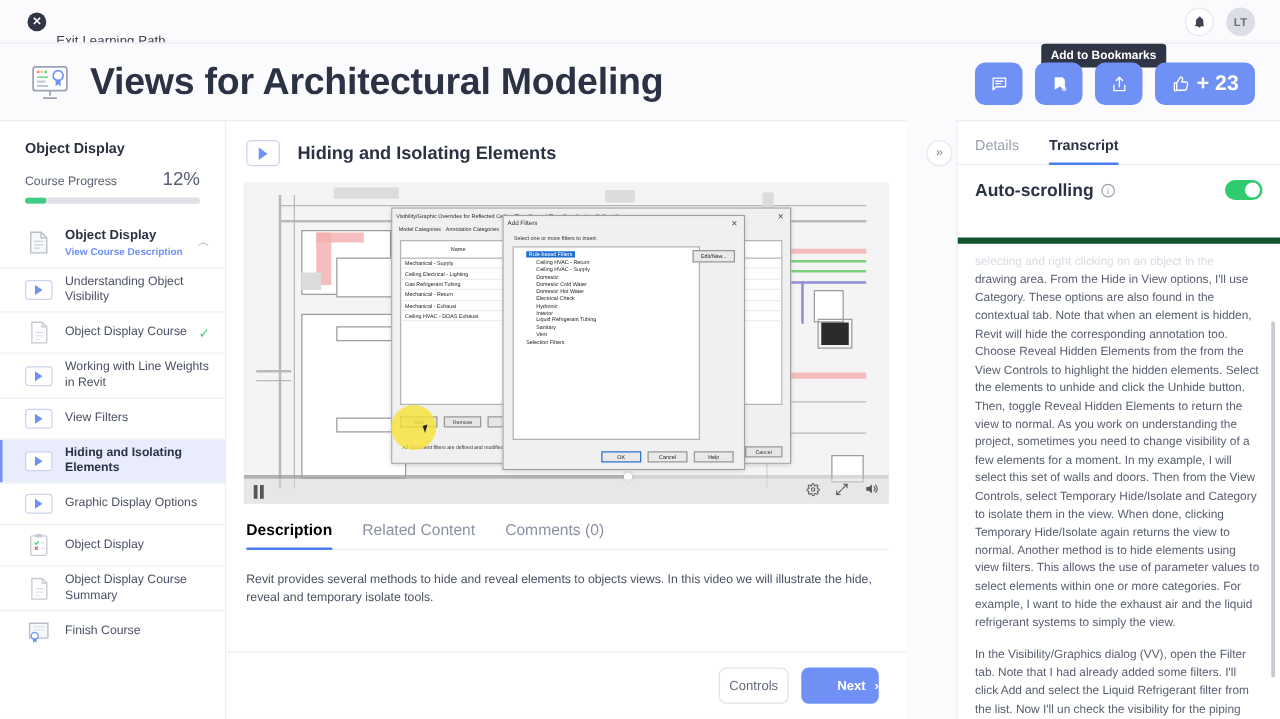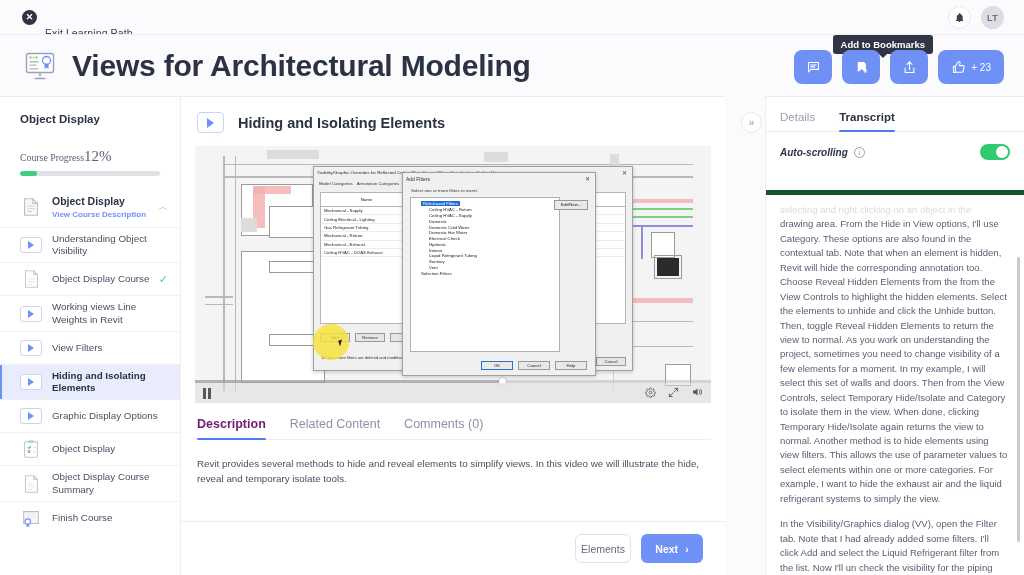--- a/index.html
+++ b/index.html
@@ -48,43 +48,43 @@
     margin-left:16px; font-size:30px; font-weight:bold; color:#2b3244; letter-spacing:-.2px;
   }
 
   .actionbtns { position:absolute; right:20px; top:50px; display:flex; gap:10px; align-items:center; }
   .abtn {
     height:34px; min-width:38px; border-radius:8px; background:#6f91f6;
     display:flex; align-items:center; justify-content:center; gap:5px;
     color:#fff; cursor:pointer; padding:0 11px;
   }
   .abtn.like { padding:0 13px; }
-  .abtn .cnt { font-size:10px; font-weight:normal; }
+  .abtn .cnt { font-size:17px; font-weight:bold; }
 
   .tooltip {
     position:absolute; right:91px; top:35px;
     background:#2f3545; color:#fff; font-size:9.5px; font-weight:bold;
     padding:4px 8px; border-radius:3px; white-space:nowrap;
   }
   .tooltip:after {
     content:""; position:absolute; left:50%; margin-left:-4px; bottom:-4px;
     border-left:4px solid transparent; border-right:4px solid transparent;
     border-top:4px solid #2f3545;
   }
 
   
   .sidebar {
     position:absolute; left:0; top:96px; width:181px; height:479px;
     background:#fff; border-right:1px solid #eceef3; border-top:1px solid #ececf1;
     overflow:hidden;
   }
   .sb-title { font-size:11.5px; font-weight:bold; color:#2b3244; margin:16px 0 0 20px; }
   .sb-prog-row {
-    display:flex; justify-content:flex-start; align-items:baseline;
-    margin:23px 20px 0 20px; font-size:9.8px; color:#5b6175;font-family:Liberation Serif, serif;
+    display:flex; justify-content:space-between; align-items:baseline;
+    margin:10px 20px 0 20px; font-size:9.8px; color:#5b6175;
   }
   .sb-prog-pct { font-size:15px; color:#5b6175; }
   .sb-bar { margin:6px 20px 0 20px; height:5px; border-radius:3px; background:#dfe1e7; overflow:hidden; }
   .sb-bar-fill { height:100%; border-radius:3px; background:#3dce83; }
 
   .sb-list { margin-top:11px; }
   .sb-item {
     display:flex; align-items:center; min-height:33px; padding:5px 12px 5px 20px;
     border-top:1px solid #f0f1f5; cursor:pointer; position:relative;
   }
@@ -205,59 +205,59 @@
   .p-seek-played { position:absolute; left:0; top:0; bottom:0; width:59%; background:rgba(150,150,152,.55); }
   .p-seek-dot { position:absolute; top:-2px; left:59%; width:7px; height:7px; border-radius:50%; background:#fff; box-shadow:0 0 2px rgba(0,0,0,.35); }
 
   
   .tabs {
     display:flex; gap:24px; margin:14px 14px 0 14px; border-bottom:1px solid #eceef3; padding-left:2px;
   }
   .tab {
     font-size:12.5px; color:#8c92a4; padding:0 0 8px 0; cursor:pointer; position:relative;
   }
-  .tab.active { color:#701a75; font-weight:bold; }
+  .tab.active { color:#000000; font-weight:bold; }
   .tab.active:after {
     content:""; position:absolute; left:0; right:0; bottom:-1px; height:2.5px; background:#4b7cf3; border-radius:2px;
   }
   .desc {
     margin:16px 22px 0 16px; font-size:9.8px; line-height:1.55; color:#4a5063;
   }
   .footbar {
     position:absolute; left:0; right:0; bottom:0; height:54px; border-top:1px solid #eceef3;
     display:flex; align-items:center; justify-content:flex-end; padding-right:22px; gap:10px;
   }
   .btn-prev {
     min-width:56px; height:29px; border:1px solid #e0e2ea; border-radius:6px; background:#fff;
     font-size:10.5px; color:#646a7c; display:flex; align-items:center; justify-content:center; cursor:pointer;
   }
   .btn-next {
     min-width:62px; height:29px; border-radius:6px; background:#6f91f6; color:#fff;
-    font-size:10.5px; font-weight:bold; display:flex; align-items:center; justify-content:center;
+    font-size:10.5px; font-weight:bold; display:flex; align-items:center; justify-content:flex-end;
     gap:7px; cursor:pointer;
   }
 
   
   .rightpanel {
     position:absolute; left:765px; top:96px; width:259px; height:553px;
     background:#fff; border-top:1px solid #ececf1; border-left:1px solid #eceef3; overflow:hidden;
   }
   .collapse-btn {
     position:absolute; left:741px; top:112px; width:21px; height:21px; border-radius:50%;
     background:#fff; border:1px solid #e6e8ef; display:flex; align-items:center; justify-content:center;
     color:#8c92a4; font-size:10px; cursor:pointer; z-index:5;
   }
   .rp-tabs { display:flex; gap:24px; padding:14px 0 0 14px; border-bottom:1px solid #eceef3; }
   .rp-tab { font-size:11.5px; color:#9aa0b0; padding-bottom:8px; position:relative; cursor:pointer; }
   .rp-tab.active { color:#2b3244; font-weight:bold; }
   .rp-tab.active:after {
     content:""; position:absolute; left:0; right:0; bottom:-1px; height:2.5px; background:#4b7cf3; border-radius:2px;
   }
   .rp-auto { display:flex; align-items:center; padding:12px 14px 0 14px; }
-  .rp-auto-lbl { font-size:10px; font-weight:bold; color:#2b3244;font-style:italic; }
+  .rp-auto-lbl { font-size:14px; font-weight:bold; color:#2b3244; }
   .info-i {
     width:11px; height:11px; border-radius:50%; border:1px solid #9aa0b0; color:#9aa0b0;
     font-size:7.5px; display:flex; align-items:center; justify-content:center; margin-left:6px;
     font-family:"Liberation Serif", serif; cursor:pointer;
   }
   .toggle {
     margin-left:auto; width:30px; height:16px; border-radius:9px; background:#2fcb6e; position:relative; cursor:pointer;
   }
   .toggle:after {
     content:""; position:absolute; right:2px; top:2px; width:12px; height:12px; border-radius:50%; background:#fff;
@@ -396,21 +396,21 @@
         <span class="sb-check">✓</span>
       </div>
 
       <div class="sb-item">
         <div class="sb-ico">
             <div class="playbox">
               <div class="playtri"></div>
             </div>
           </div>
         <div class="sb-txt">
-            <div class="sb-lbl">Working views Line Weights in Revit</div>
+            <div class="sb-lbl">Working with Line Weights in Revit</div>
           </div>
       </div>
 
       <div class="sb-item">
         <div class="sb-ico">
             <div class="playbox">
               <div class="playtri"></div>
             </div>
           </div>
         <div class="sb-txt">
@@ -661,24 +661,24 @@
         </div>
       </div>
     </div>
 
     <div class="tabs">
       <div class="tab active">Description</div>
       <div class="tab">Related Content</div>
       <div class="tab">Comments (0)</div>
     </div>
 
-    <div class="desc">Revit provides several methods to hide and reveal elements to simplify views. In this video we will illustrate the hide, reveal and temporary isolate tools.</div>
+    <div class="desc">Revit provides several methods to hide and reveal elements to objects views. In this video we will illustrate the hide, reveal and temporary isolate tools.</div>
 
     <div class="footbar">
-      <div class="btn-prev">Elements</div>
+      <div class="btn-prev">Controls</div>
       <div class="btn-next">
         <span>Next</span>
         <span>›</span>
       </div>
     </div>
   </div>
 
   <div class="collapse-btn">»</div>
 
   <div class="rightpanel">

